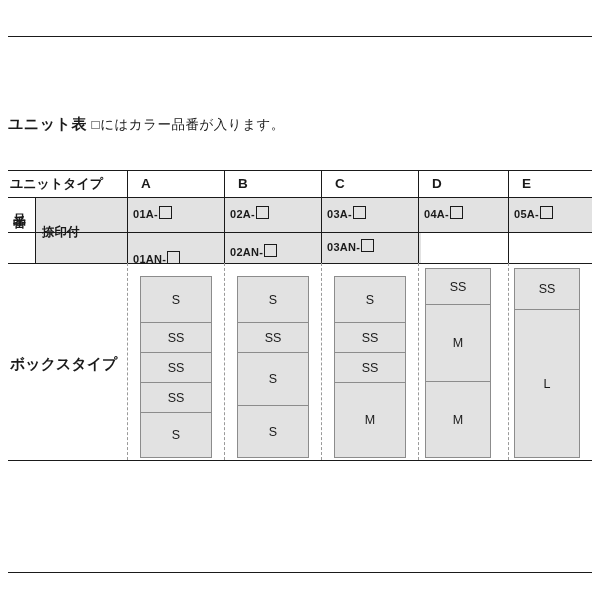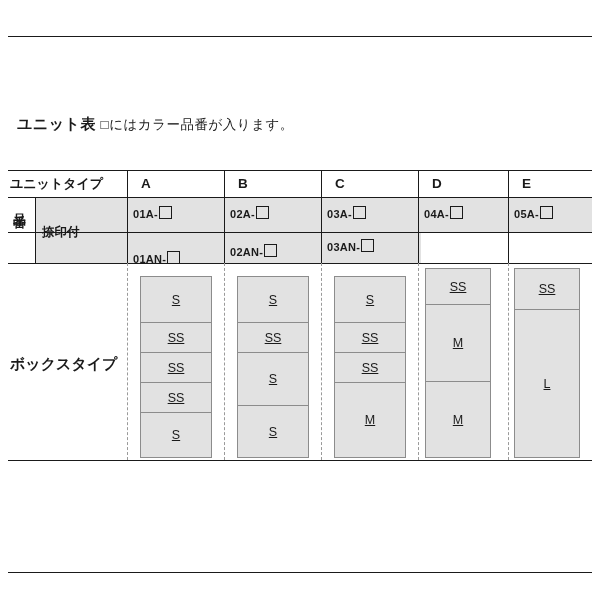--- a/index.html
+++ b/index.html
@@ -26,21 +26,21 @@
     right: 8px;
     height: 1px;
     background: #1a1a1a;
   }
   .rule-top { top: 36px; }
   .rule-bottom { top: 572px; }
 
   
   .title-row {
     position: absolute;
-    left: 17px;
+    left: 8px;
     top: 115px;
     font-size: 15px;
     font-weight: bold;
     letter-spacing: 0.5px;
     white-space: nowrap;
   }
   .title-row .normal {
     font-weight: normal;
     font-size: 13.5px;
   }
@@ -132,21 +132,20 @@
     width: 0;
     border-left: 1px dashed #9a9a9a;
   }
 
   
   .stack {
     position: absolute;
     border: 1px solid #8c8c8c;
     background: #0c4a6e;
     box-sizing: border-box;
-    text-decoration: underline;
   }
   .box {
     position: relative;
     box-sizing: border-box;
     border-bottom: 1px solid #8c8c8c;
     background: #e2e2e2;
     font-size: 12.5px;
     text-align: center;
     color: #1a1a1a;
     display: flex;

